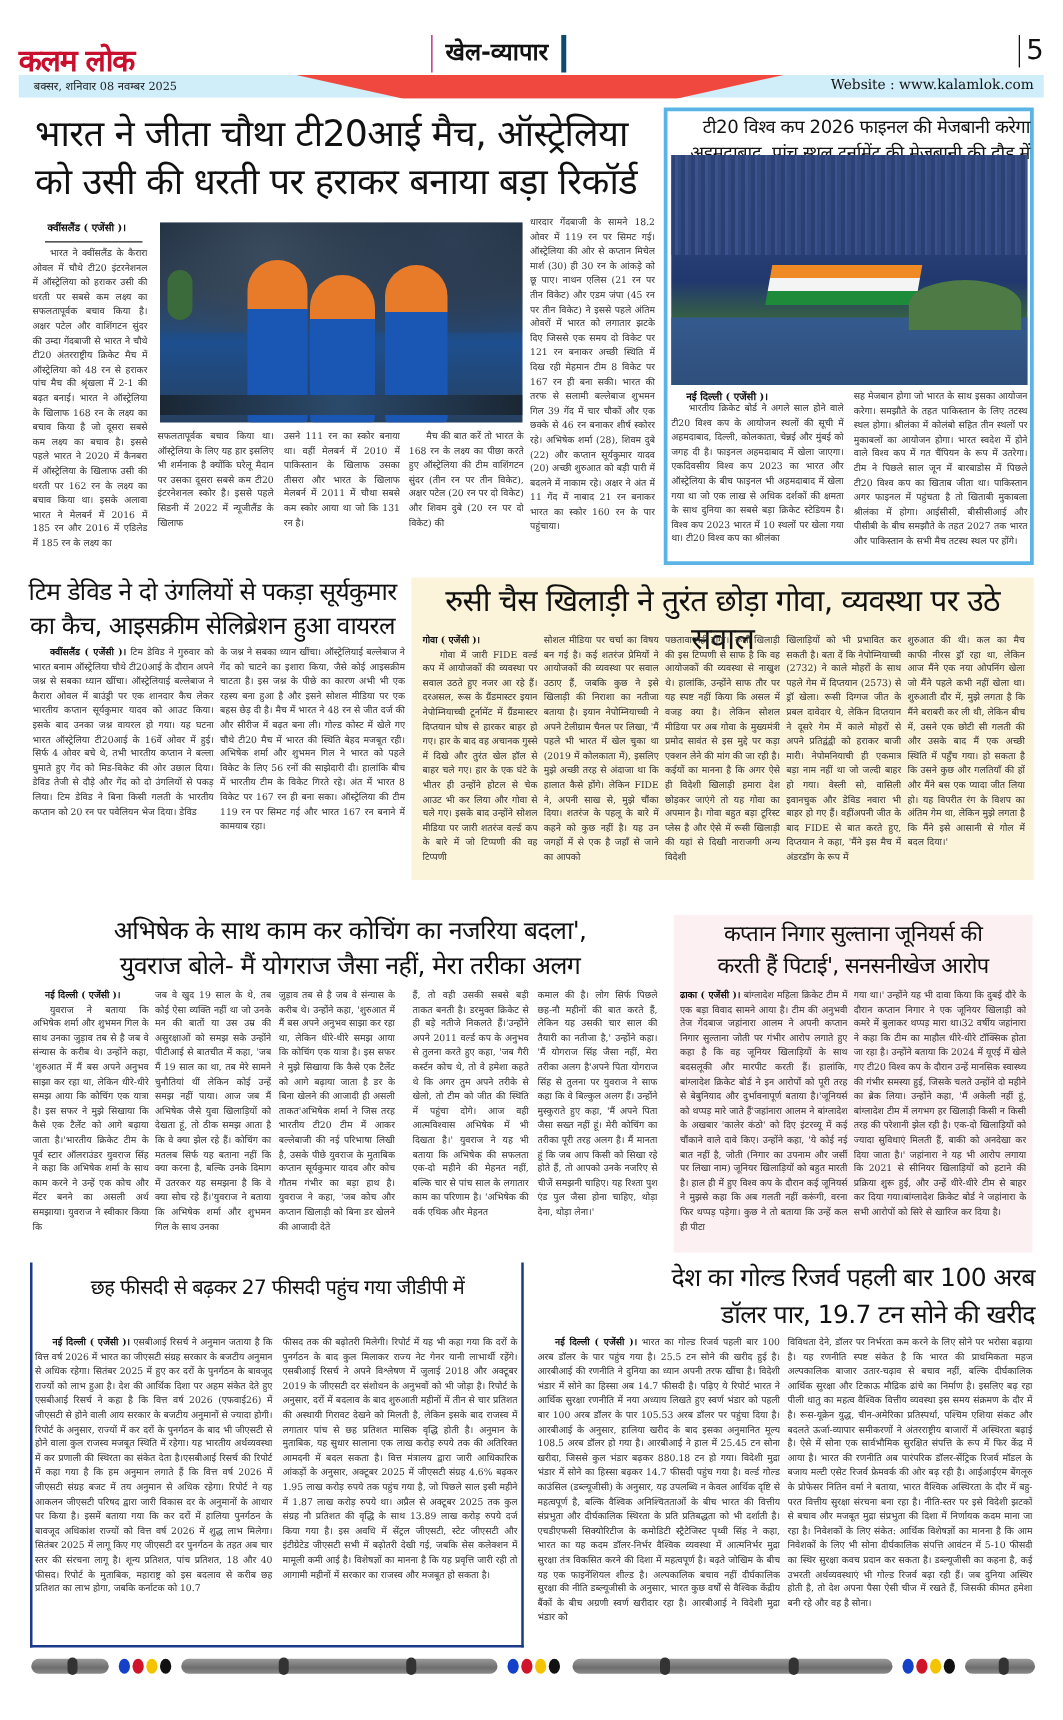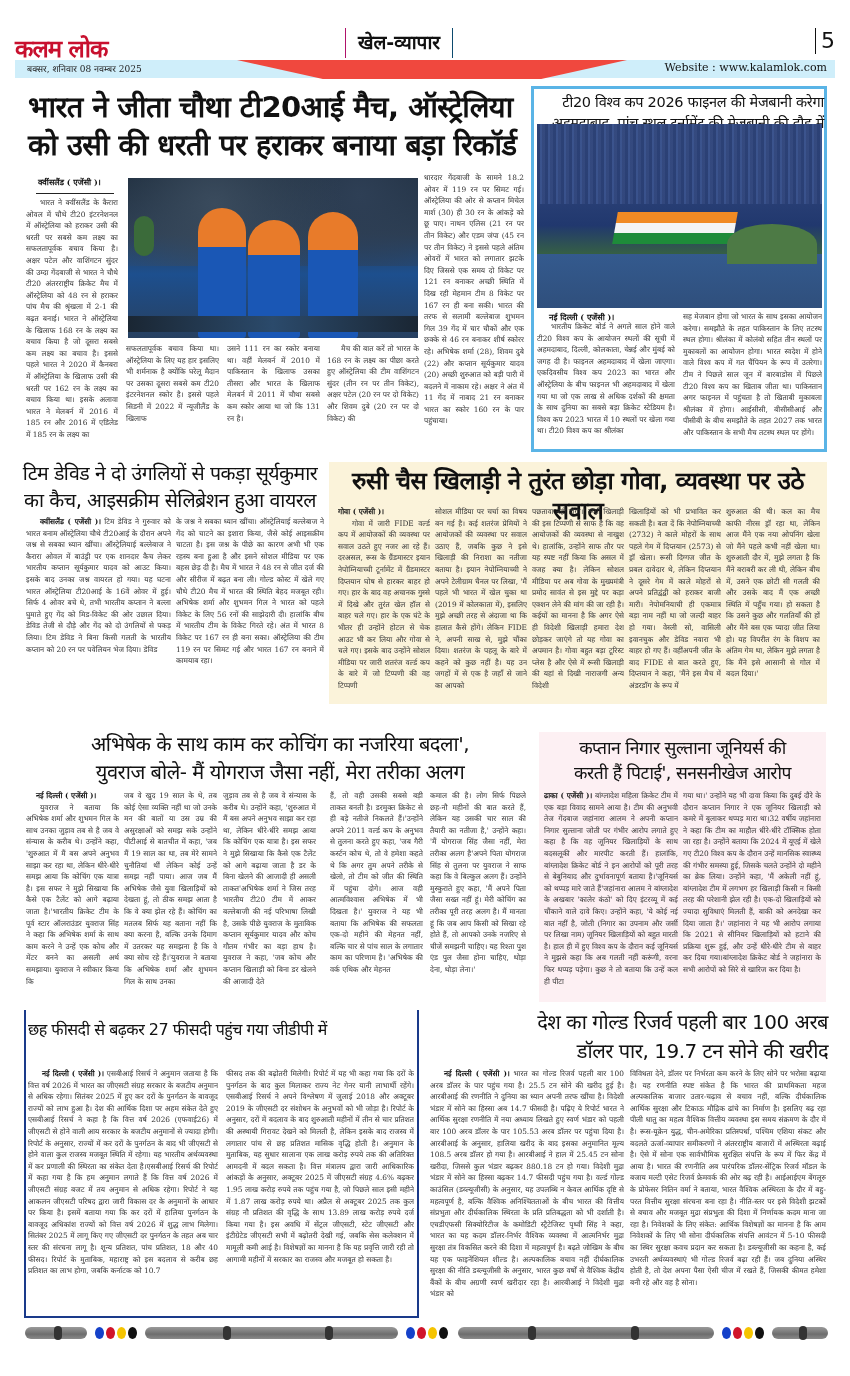--- a/index.html
+++ b/index.html
@@ -1,27 +1,27 @@
 <!DOCTYPE html>
 <html><head>
 <meta charset="utf-8">
 <style>
 *{box-sizing:border-box;margin:0;padding:0}
 html,body{width:850px;height:1376px;background:#fff;overflow:hidden}
 body{font-family:"DejaVu Serif",serif;color:#222;position:relative}
 .abs{position:absolute}
 .masthead{left:15px;top:28px;width:820px;height:52px}
 .brand{left:0;top:3px;font-family:"DejaVu Sans",sans-serif;font-weight:bold;font-size:24px;color:#c8102e;letter-spacing:-1px}
-.sec-title{left:330px;top:0;width:108px;height:30px;border-left:1px solid #b0126a;border-right:1px solid #0c4a6e;text-align:center;font-family:"DejaVu Sans",sans-serif;font-weight:bold;font-size:19px;color:#111;line-height:28px}
+.sec-title{left:330px;top:0;width:108px;height:30px;border-left:1px solid #b0126a;border-right:4px solid #0c4a6e;text-align:center;font-family:"DejaVu Sans",sans-serif;font-weight:bold;font-size:19px;color:#111;line-height:28px}
 .pageno{right:0;top:0;font-family:"DejaVu Sans",sans-serif;font-size:22px;color:#111;border-left:1px solid #111;padding-left:5px;line-height:26px}
 .infobar{left:0;top:32px;width:820px;height:18px;background:#cfeefa}
 .redtrap{left:222px;top:32px;width:390px;height:19px;background:#f0483e;clip-path:polygon(0 0,100% 0,78% 100%,22% 100%)}
 .datetxt{left:12px;top:34px;font-size:9px;color:#222}
 .website{right:8px;top:33px;font-size:11px;color:#111;font-family:"DejaVu Serif",serif}
-.hl{font-family:"DejaVu Sans",sans-serif;font-weight:bold;color:#111;letter-spacing:-0.5px}
+.hl{font-family:"DejaVu Sans",sans-serif;font-weight:normal;color:#111;letter-spacing:-0.5px}
 .body-text{font-size:7.4px;line-height:11.6px;color:#333;text-align:justify;overflow:hidden}
 .col{position:absolute;overflow:hidden}
 .dateline{font-weight:bold;color:#111}
 .box-blue{border:3px solid #5ab4e6}
 .photo1{left:128px;top:178px;width:290px;height:160px;background:linear-gradient(180deg,#1b2a3a 0%,#2b3d52 35%,#1d4f8e 60%,#274060 100%);overflow:hidden}
 .player{position:absolute;bottom:0;border-radius:30px 30px 4px 4px;background:linear-gradient(180deg,#e87b2a 0 30%,#1a57b5 30% 100%)}
 .photo2{left:537px;top:124px;width:285px;height:184px;background:linear-gradient(180deg,#3a4f7d 0%,#2e447a 30%,#21386e 55%,#3b6a3a 75%,#3e6f3d 100%);overflow:hidden}
 .flag{position:absolute;left:78px;top:88px;width:120px;height:32px;background:linear-gradient(180deg,#f08a24 0 33%,#f4f4f4 33% 66%,#1e8b3a 66%);transform:skewX(-10deg)}
 .beige{background:#fbf3da}
 .pink{background:#fdf0f3}
@@ -120,21 +120,21 @@
   <div>कप्तान निगार सुल्ताना जूनियर्स की</div>
   <div>करती हैं पिटाई', सनसनीखेज आरोप</div>
 </div>
 <div class="col body-text" style="left:544px;top:790px;width:134px;height:210px">
   <span class="dateline">ढाका ( एजेंसी )।</span>
   <span>बांग्लादेश महिला क्रिकेट टीम में एक बड़ा विवाद सामने आया है। टीम की अनुभवी तेज गेंदबाज जहांनारा आलम ने अपनी कप्तान निगार सुल्ताना जोती पर गंभीर आरोप लगाते हुए कहा है कि वह जूनियर खिलाड़ियों के साथ बदसलूकी और मारपीट करती हैं। हालांकि, बांग्लादेश क्रिकेट बोर्ड ने इन आरोपों को पूरी तरह से बेबुनियाद और दुर्भावनापूर्ण बताया है।'जूनियर्स को थप्पड़ मारे जाते हैं'जहांनारा आलम ने बांग्लादेश के अखबार 'कालेर कंठो' को दिए इंटरव्यू में कई चौंकाने वाले दावे किए। उन्होंने कहा, 'ये कोई नई बात नहीं है, जोती (निगार का उपनाम और जर्सी पर लिखा नाम) जूनियर खिलाड़ियों को बहुत मारती है। हाल ही में हुए विश्व कप के दौरान कई जूनियर्स ने मुझसे कहा कि अब गलती नहीं करूंगी, वरना फिर थप्पड़ पड़ेगा। कुछ ने तो बताया कि उन्हें कल ही पीटा</span>
 </div>
 <div class="col body-text" style="left:683px;top:790px;width:138px;height:210px">गया था।' उन्होंने यह भी दावा किया कि दुबई दौरे के दौरान कप्तान निगार ने एक जूनियर खिलाड़ी को कमरे में बुलाकर थप्पड़ मारा था।32 वर्षीय जहांनारा ने कहा कि टीम का माहौल धीरे-धीरे टॉक्सिक होता जा रहा है। उन्होंने बताया कि 2024 में यूएई में खेले गए टी20 विश्व कप के दौरान उन्हें मानसिक स्वास्थ्य की गंभीर समस्या हुई, जिसके चलते उन्होंने दो महीने का ब्रेक लिया। उन्होंने कहा, 'मैं अकेली नहीं हूं, बांग्लादेश टीम में लगभग हर खिलाड़ी किसी न किसी तरह की परेशानी झेल रही है। एक-दो खिलाड़ियों को ज्यादा सुविधाएं मिलती हैं, बाकी को अनदेखा कर दिया जाता है।' जहांनारा ने यह भी आरोप लगाया कि 2021 से सीनियर खिलाड़ियों को हटाने की प्रक्रिया शुरू हुई, और उन्हें धीरे-धीरे टीम से बाहर कर दिया गया।बांग्लादेश क्रिकेट बोर्ड ने जहांनारा के सभी आरोपों को सिरे से खारिज कर दिया है।</div>
 
 <div class="abs box-navy" style="left:24px;top:1010px;width:395px;height:308px;border-top:none"></div>
-<div class="abs hl" style="left:28px;top:1018px;width:388px;text-align:left;font-size:16px;line-height:23px;font-weight:normal">
+<div class="abs hl" style="left:28px;top:1018px;width:388px;text-align:center;font-size:16px;line-height:23px;font-weight:normal">
   <div>छह फीसदी से बढ़कर 27 फीसदी पहुंच गया जीडीपी में</div>
 </div>
 <div class="col body-text" style="left:28px;top:1068px;width:190px;height:246px;text-indent:14px">
   <span class="dateline">नई दिल्ली ( एजेंसी )।</span>
   <span>एसबीआई रिसर्च ने अनुमान जताया है कि वित्त वर्ष 2026 में भारत का जीएसटी संग्रह सरकार के बजटीय अनुमान से अधिक रहेगा। सितंबर 2025 में हुए कर दरों के पुनर्गठन के बावजूद राज्यों को लाभ हुआ है। देश की आर्थिक दिशा पर अहम संकेत देते हुए एसबीआई रिसर्च ने कहा है कि वित्त वर्ष 2026 (एफवाई26) में जीएसटी से होने वाली आय सरकार के बजटीय अनुमानों से ज्यादा होगी। रिपोर्ट के अनुसार, राज्यों में कर दरों के पुनर्गठन के बाद भी जीएसटी से होने वाला कुल राजस्व मजबूत स्थिति में रहेगा। यह भारतीय अर्थव्यवस्था में कर प्रणाली की स्थिरता का संकेत देता है।एसबीआई रिसर्च की रिपोर्ट में कहा गया है कि हम अनुमान लगाते हैं कि वित्त वर्ष 2026 में जीएसटी संग्रह बजट में तय अनुमान से अधिक रहेगा। रिपोर्ट ने यह आकलन जीएसटी परिषद द्वारा जारी विकास दर के अनुमानों के आधार पर किया है। इसमें बताया गया कि कर दरों में हालिया पुनर्गठन के बावजूद अधिकांश राज्यों को वित्त वर्ष 2026 में शुद्ध लाभ मिलेगा। सितंबर 2025 में लागू किए गए जीएसटी दर पुनर्गठन के तहत अब चार स्तर की संरचना लागू है। शून्य प्रतिशत, पांच प्रतिशत, 18 और 40 फीसद। रिपोर्ट के मुताबिक, महाराष्ट्र को इस बदलाव से करीब छह प्रतिशत का लाभ होगा, जबकि कर्नाटक को 10.7</span>
 </div>
 <div class="col body-text" style="left:226px;top:1068px;width:188px;height:246px">फीसद तक की बढ़ोतरी मिलेगी। रिपोर्ट में यह भी कहा गया कि दरों के पुनर्गठन के बाद कुल मिलाकर राज्य नेट गेनर यानी लाभार्थी रहेंगे। एसबीआई रिसर्च ने अपने विश्लेषण में जुलाई 2018 और अक्टूबर 2019 के जीएसटी दर संशोधन के अनुभवों को भी जोड़ा है। रिपोर्ट के अनुसार, दरों में बदलाव के बाद शुरुआती महीनों में तीन से चार प्रतिशत की अस्थायी गिरावट देखने को मिलती है, लेकिन इसके बाद राजस्व में लगातार पांच से छह प्रतिशत मासिक वृद्धि होती है। अनुमान के मुताबिक, यह सुधार सालाना एक लाख करोड़ रुपये तक की अतिरिक्त आमदनी में बदल सकता है। वित्त मंत्रालय द्वारा जारी आधिकारिक आंकड़ों के अनुसार, अक्टूबर 2025 में जीएसटी संग्रह 4.6% बढ़कर 1.95 लाख करोड़ रुपये तक पहुंच गया है, जो पिछले साल इसी महीने में 1.87 लाख करोड़ रुपये था। अप्रैल से अक्टूबर 2025 तक कुल संग्रह नौ प्रतिशत की वृद्धि के साथ 13.89 लाख करोड़ रुपये दर्ज किया गया है। इस अवधि में सेंट्रल जीएसटी, स्टेट जीएसटी और इंटीग्रेटेड जीएसटी सभी में बढ़ोतरी देखी गई, जबकि सेस कलेक्शन में मामूली कमी आई है। विशेषज्ञों का मानना है कि यह प्रवृत्ति जारी रही तो आगामी महीनों में सरकार का राजस्व और मजबूत हो सकता है।</div>
 
 <div class="abs hl" style="left:428px;top:1008px;width:400px;text-align:right;font-size:20px;line-height:29px;font-weight:normal">
   <div>देश का गोल्ड रिजर्व पहली बार 100 अरब</div>

